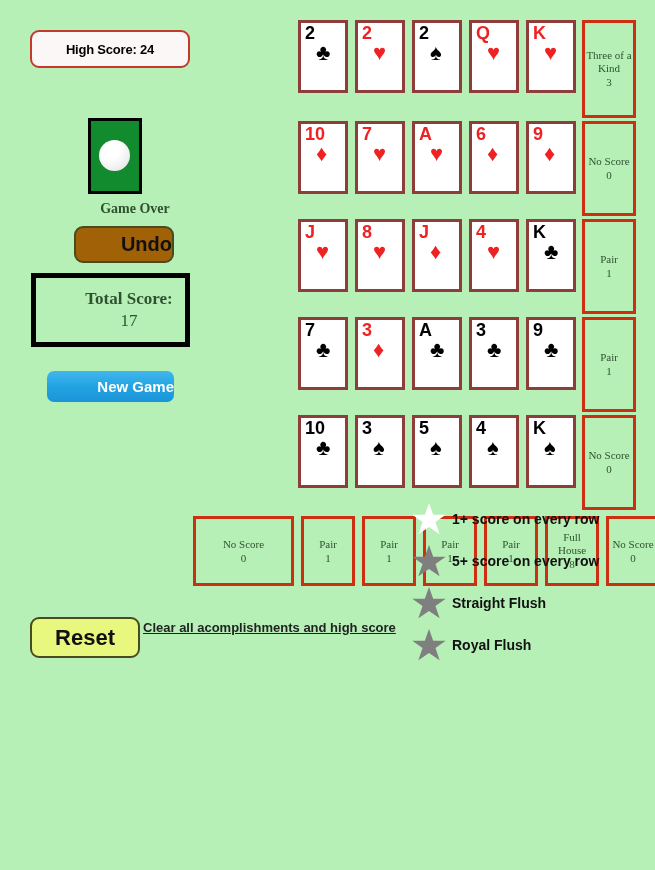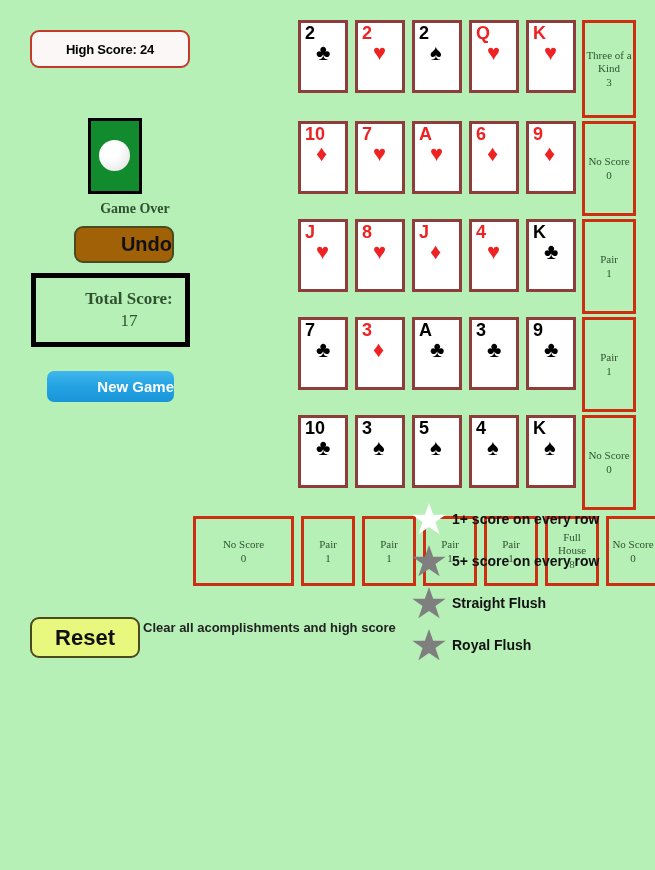--- a/index.html
+++ b/index.html
@@ -282,20 +282,21 @@
     flex: 0 0 110px;
   }
   #reset-note {
     width: 255px;
     margin-left: 3px;
     margin-top: 3px;
     font-size: 13px;
     font-weight: bold;
     color: #222222;
     line-height: 1.25;
+    text-decoration: underline;
   }
 </style>
 </head>
 <body>
 
 <div id="sidebar">
 
   <div id="high-score-box">
     <span>High Score: 24</span>
   </div>

